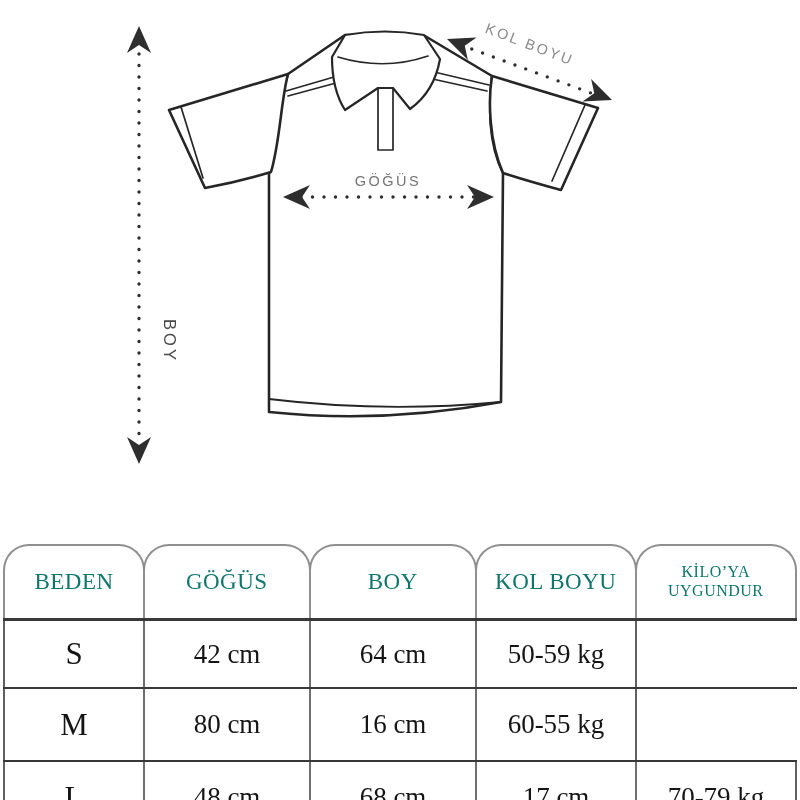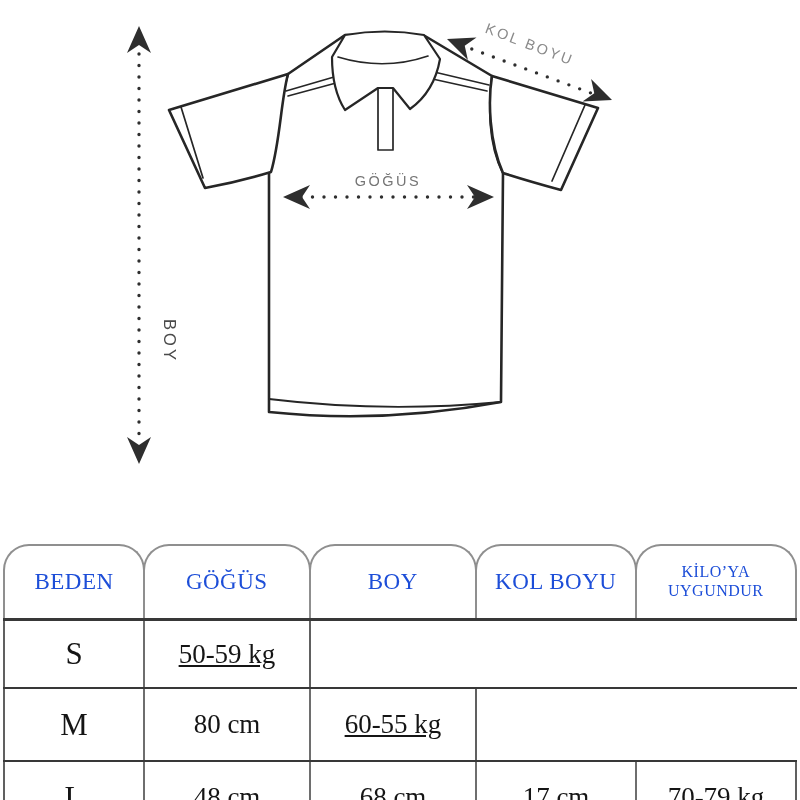--- a/index.html
+++ b/index.html
@@ -5,34 +5,34 @@
   html,body{margin:0;padding:0;background:#ffffff;}
   .page{position:relative;width:800px;height:800px;overflow:hidden;background:#ffffff;
         font-family:"Liberation Serif", serif;}
   .diagram-svg{position:absolute;left:0;top:0;}
 
   
   .table-wrap{position:absolute;left:3px;top:544px;width:794px;}
   .tabs{display:grid;grid-template-columns:142px 166px 166px 160px 160px;height:74px;}
   .tab{border:2.5px solid #8f8f8f;border-bottom:none;border-radius:26px 26px 0 0;
        display:flex;flex-direction:column;align-items:center;justify-content:center;
-       box-sizing:border-box;background:#ffffff;color:#1d4ed8;
+       box-sizing:border-box;background:#ffffff;color:#0f766e;
        font-size:23px;letter-spacing:.5px;}
   .tab + .tab{margin-left:-2.5px;}
   .tab .small{font-size:16px;line-height:1.18;text-align:right;}
   .sep{height:3px;background:#383838;}
   .row{display:grid;grid-template-columns:142px 166px 166px 160px 160px;
        border-bottom:2.5px solid #383838;box-sizing:border-box;}
   .row-s{height:68px;}
   .row-m{height:73px;}
   .row-l{height:73px;}
   .cell{display:flex;align-items:center;justify-content:center;box-sizing:border-box;
         border-right:2px solid #6e6e6e;font-size:27px;color:#151515;background:#ffffff;}
   .cell:first-child{border-left:2.5px solid #606060;font-size:31px;}
-  .cell:last-child{border-right:2.5px solid #606060;text-decoration:underline;}
+  .cell:last-child{border-right:2.5px solid #606060;}
 
   
   .dia-label{font-family:"Liberation Sans", sans-serif;}
 </style>
 </head>
 <body>
 
 <div class="page">
 
   <svg class="diagram-svg" width="800" height="540" viewBox="0 0 800 540">
@@ -104,25 +104,28 @@
         <span class="small">KİLO’YA</span>
         <span class="small">UYGUNDUR</span>
       </div>
     </div>
 
     <div class="sep"></div>
 
     <div>
       <div class="row row-s">
         <div class="cell">S</div>
+        <div class="cell">42 cm</div>
+        <div class="cell">64 cm</div>
         <div class="cell">50-59 kg</div>
       </div>
       <div class="row row-m">
         <div class="cell">M</div>
         <div class="cell">80 cm</div>
+        <div class="cell">16 cm</div>
         <div class="cell">60-55 kg</div>
       </div>
       <div class="row row-l">
         <div class="cell">L</div>
         <div class="cell">48 cm</div>
         <div class="cell">68 cm</div>
         <div class="cell">17 cm</div>
         <div class="cell">70-79 kg</div>
       </div>
     </div>

